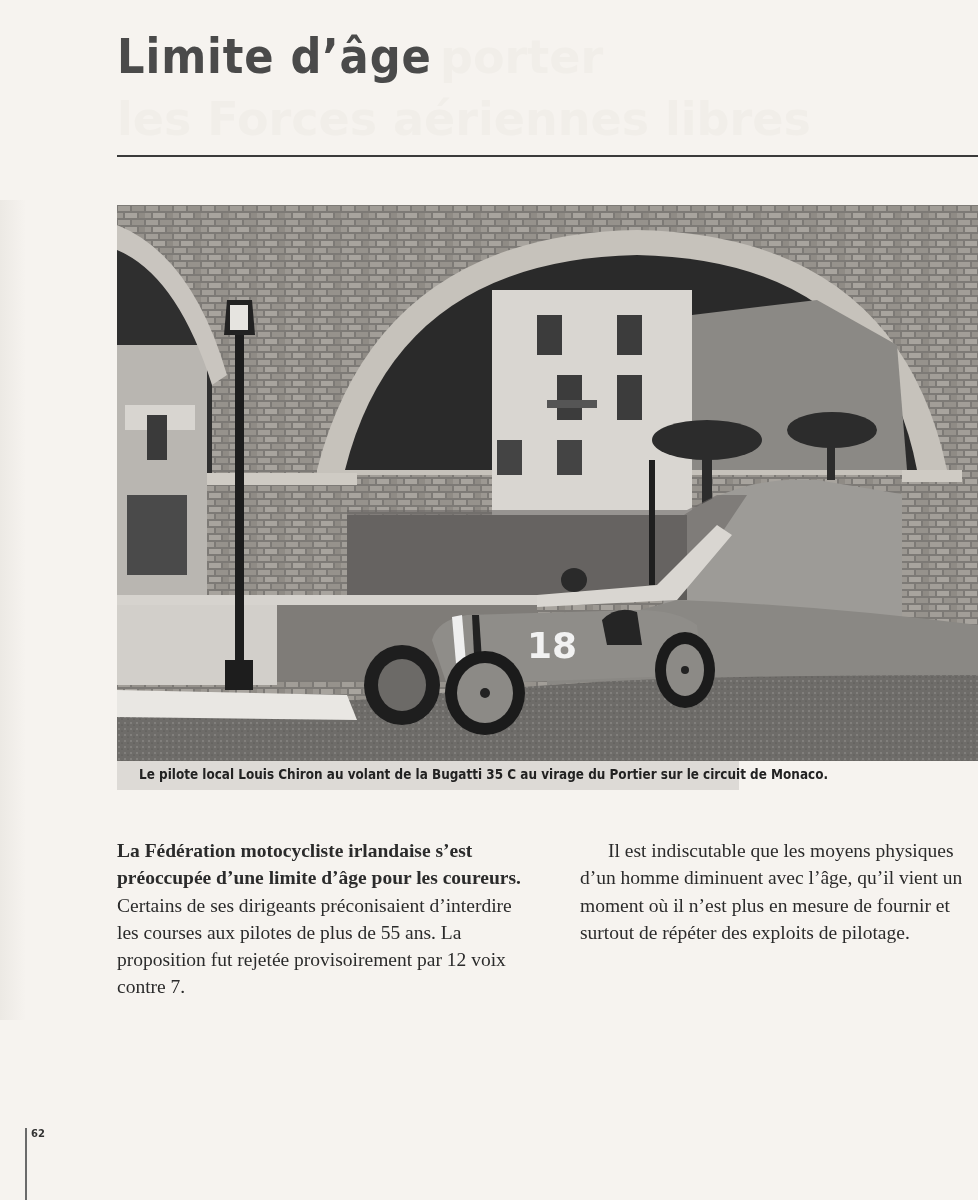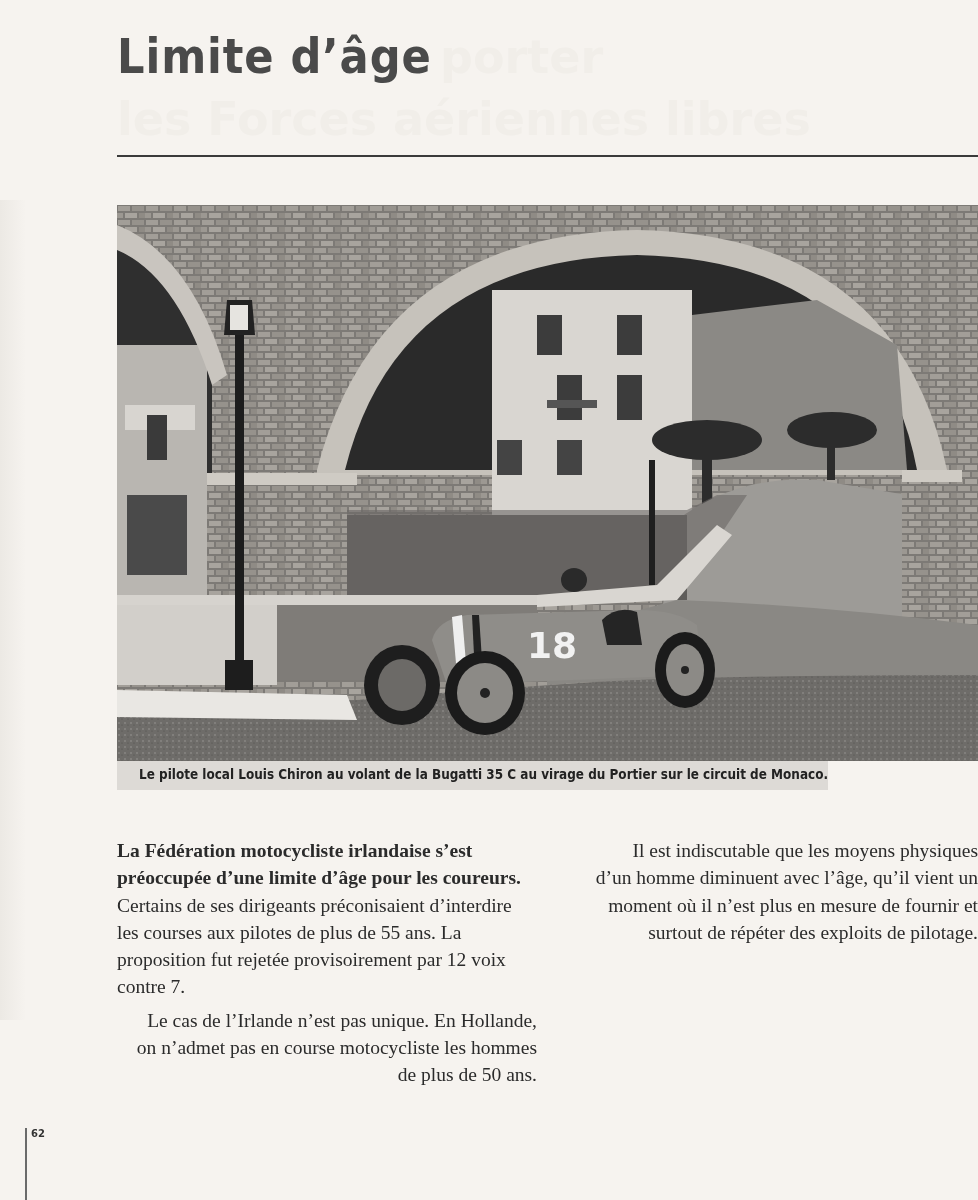--- a/index.html
+++ b/index.html
@@ -26,36 +26,36 @@
   .left-edge {
     position:absolute; left:0; top:200px; width:26px; height:820px;
     background:linear-gradient(to right, #ece9e4, #f6f3ef);
   }
   .photo {
     position:absolute; left:117px; top:205px; width:861px; height:556px;
     overflow:hidden; background:#ef4444;
   }
   .photo svg { display:block; }
   .caption-box {
-    position:absolute; left:117px; top:761px; width:711px; height:29px;
+    position:absolute; left:117px; top:761px; width:622px; height:29px;
     background:#dddad6;
   }
   .caption {
     position:absolute; left:22px; top:5px;
     font-family:"DejaVu Sans", sans-serif; font-weight:bold; font-size:14px;
     color:#222; white-space:nowrap;
     transform:scaleX(0.86); transform-origin:left top;
   }
   .col {
     position:absolute; font-size:19.5px; line-height:27.3px; color:#2b2b2b;
   }
   .col p { margin:0 0 6px 0; }
   .col-left { left:117px; top:837px; width:420px; }
   .col-right { left:580px; top:837px; width:398px; }
-  .indent { text-indent:28px;text-align:right; }
+  .indent { text-indent:28px; }
   .lead { font-weight:bold; }
   .folio-bar {
     position:absolute; left:25px; top:1128px; width:2px; height:72px; background:#6a6a6a;
   }
   .folio {
     position:absolute; left:31px; top:1128px;
     font-family:"DejaVu Sans", sans-serif; font-weight:bold; font-size:10px; color:#333;
   }
 </style>
 </head>
@@ -164,21 +164,20 @@
 
 <div class="caption-box">
   <div class="caption">Le pilote local Louis Chiron au volant de la Bugatti 35 C au virage du Portier sur le circuit de Monaco.</div>
 </div>
 
 <div class="col col-left">
   <p>
     <span class="lead">La Fédération motocycliste irlandaise s’est préoccupée d’une limite d’âge pour les coureurs.</span>
     <span>Certains de ses dirigeants préconisaient d’interdire les courses aux pilotes de plus de 55 ans. La proposition fut rejetée provisoirement par 12 voix contre 7.</span>
   </p>
-  <p class="indent">Le cas de l’Irlande n’est pas unique. En Hollande, on n’admet pas en course motocycliste les hommes de plus de 50 ans.</p>
 </div>
 
 <div class="col col-right">
   <p class="indent">Il est indiscutable que les moyens physiques d’un homme diminuent avec l’âge, qu’il vient un moment où il n’est plus en mesure de fournir et surtout de répéter des exploits de pilotage.</p>
 </div>
 
 <div class="folio-bar"></div>
 <div class="folio">62</div>
 
 </body></html>

